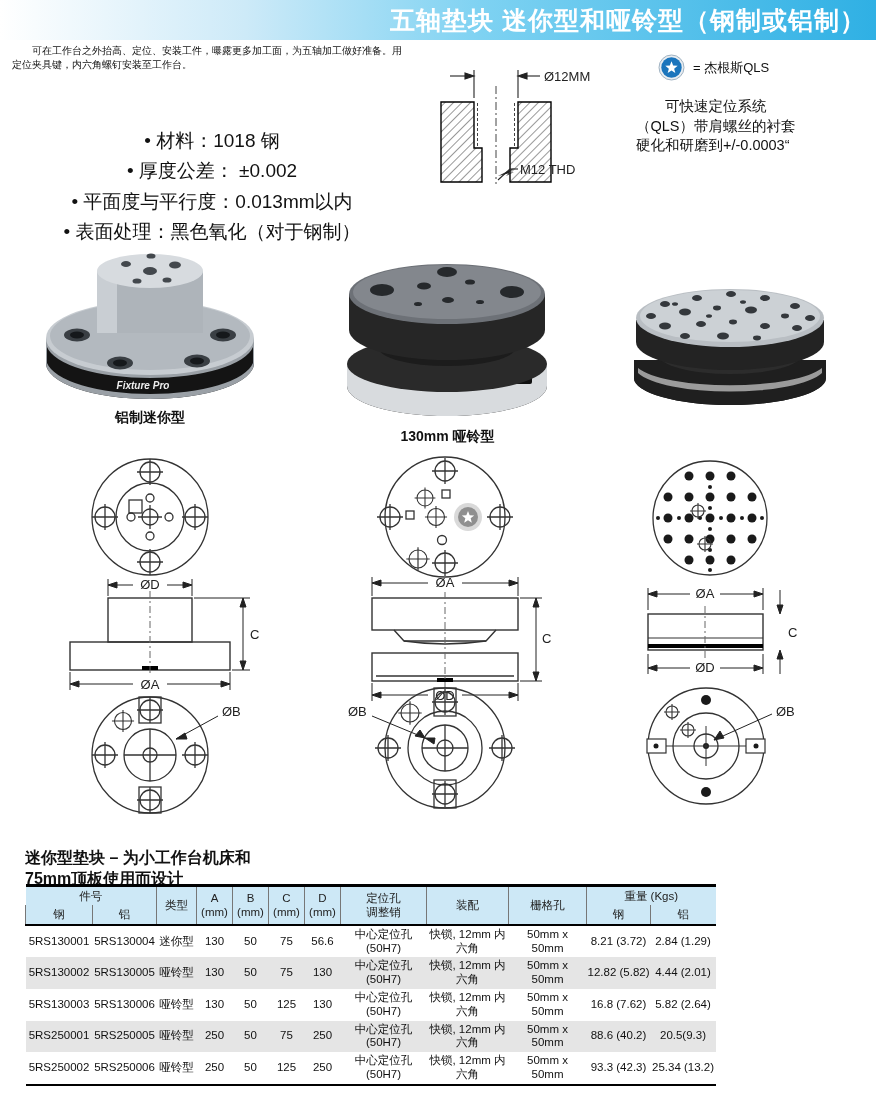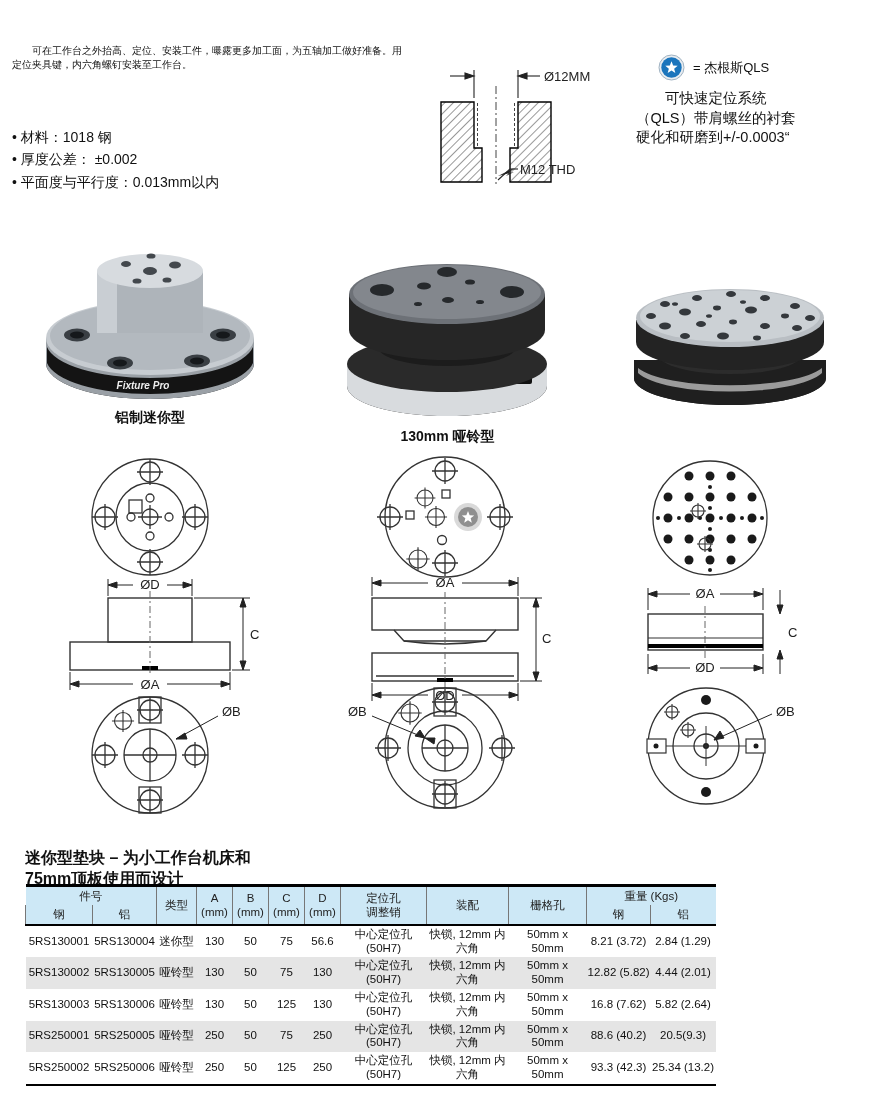--- a/index.html
+++ b/index.html
@@ -7,26 +7,26 @@
         font-family:"Liberation Sans","DejaVu Sans",sans-serif;color:#111;}
   
   .titlebar{position:absolute;left:0;top:0;width:876px;height:40px;
     background:linear-gradient(90deg,#ffffff 0%,#cdeaf8 28%,#7ed2f2 55%,#2fb0e4 100%);}
   .titlebar h1{margin:0;font-size:25px;line-height:40px;font-weight:bold;color:#fff;
     text-align:right;padding-right:10px;letter-spacing:1px;}
   
   .intro{position:absolute;left:12px;top:44px;width:392px;margin:0;
     font-size:10px;line-height:1.38;text-indent:2em;}
   .bullets{position:absolute;left:12px;top:126px;width:400px;margin:0;padding:0;list-style:none;
-    font-size:14px;line-height:1.6;}
+    font-size:19px;line-height:1.6;text-align:center;}
   .bullets li::before{content:"• ";}
   
   .qls{position:absolute;left:636px;top:54px;width:230px;}
   .qls-row{display:flex;align-items:center;gap:8px;font-size:13px;padding-left:22px;}
-  .qls p{margin:8px 0 0 0;width:168px;font-size:14.5px;line-height:1.35;text-indent:2em;}
+  .qls p{margin:16px 0 0 0;width:168px;font-size:14.5px;line-height:1.35;text-indent:2em;}
   
   figure{position:absolute;margin:0;}
   figcaption{text-align:center;font-size:14px;font-weight:bold;margin-top:4px;}
   .f1{left:25px;top:243px;width:250px;}
   .f2{left:320px;top:252px;width:255px;}
   .f3{left:605px;top:252px;width:255px;}
   
   .dcol{position:absolute;top:448px;}
   .d1{left:30px;} .d2{left:330px;} .d3{left:618px;}
   .xsec{position:absolute;left:406px;top:56px;}
@@ -44,27 +44,31 @@
   thead{border-bottom:2.5px solid #000;padding-left:28px;}
   tbody td{text-align:center;padding:2px 1px;height:27px;line-height:1.2;}
   tbody tr.alt{background:#e5e5e5;}
   tbody tr:last-child{border-bottom:2.5px solid #000;}
 </style>
 </head>
 <body>
 
 <div class="page">
 
+  <div class="titlebar">
+    <h1>五轴垫块 迷你型和哑铃型（钢制或铝制）</h1>
+  </div>
 
   <p class="intro">可在工作台之外抬高、定位、安装工件，曝露更多加工面，为五轴加工做好准备。用定位夹具键，内六角螺钉安装至工作台。</p>
 
   <ul class="bullets">
     <li>材料：1018 钢</li>
     <li>厚度公差： ±0.002</li>
     <li>平面度与平行度：0.013mm以内</li>
+    <li>表面处理：黑色氧化（对于钢制）</li>
   </ul>
 
   <svg class="xsec" width="195" height="128" viewBox="0 0 195 128">
     <defs>
       <pattern id="hx" width="6" height="6" patternUnits="userSpaceOnUse" patternTransform="rotate(45)">
         <line x1="0" y1="0" x2="0" y2="6" stroke="#333" stroke-width="1"></line>
       </pattern>
     </defs>
     <g stroke="#000" stroke-width="1.4">
       <path d="M35,46 L68,46 L68,92 L76,92 L76,126 L35,126 Z" fill="url(#hx)"></path>

